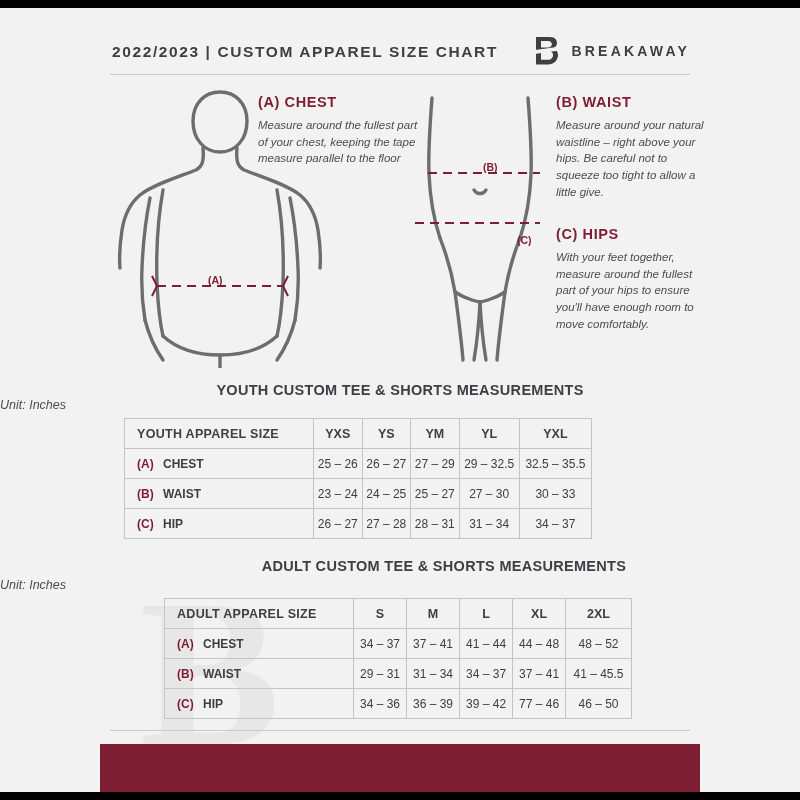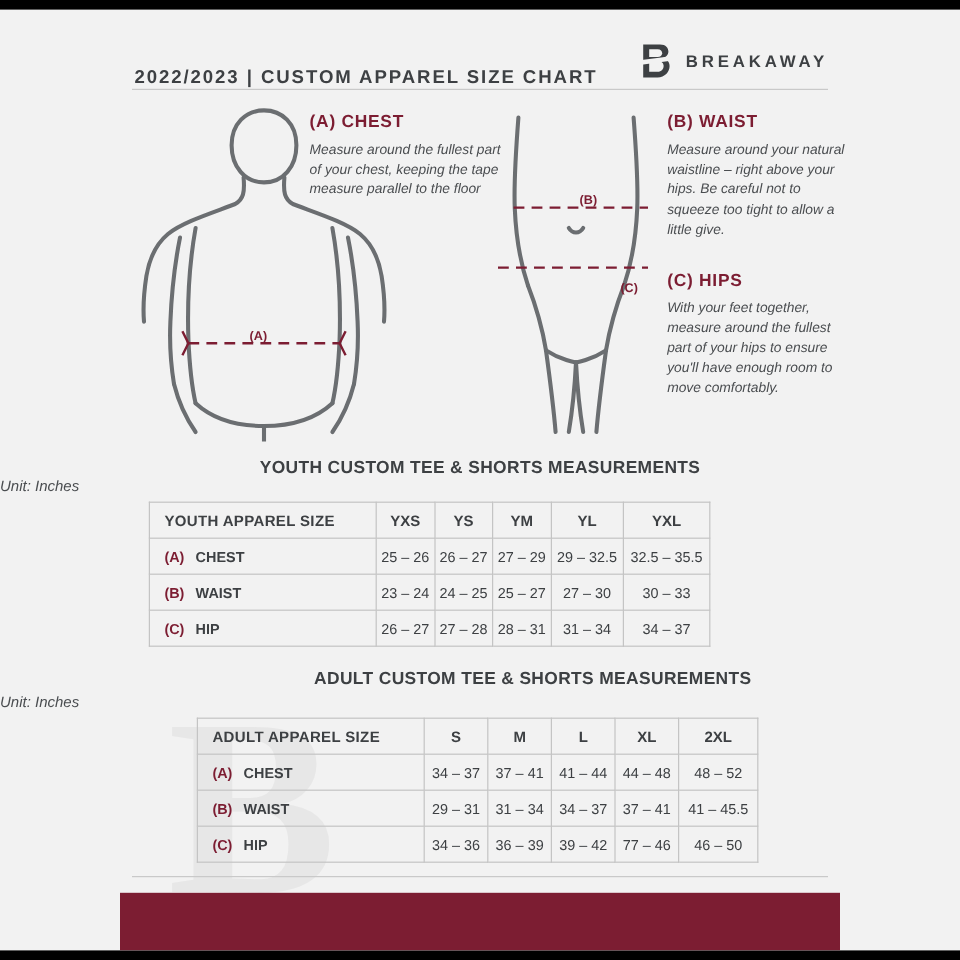--- a/index.html
+++ b/index.html
@@ -41,21 +41,21 @@
   .header {
     position: absolute;
     left: 0;
     top: 22px;
     width: 800px;
     height: 44px;
   }
   .header-title {
     position: absolute;
     left: 112px;
-    top: 26px;
+    top: 13px;
     font-size: 15.5px;
     font-weight: bold;
     letter-spacing: 1.6px;
     color: #3d4043;
   }
   .brand {
     position: absolute;
     right: 110px;
     top: 6px;
     display: flex;

